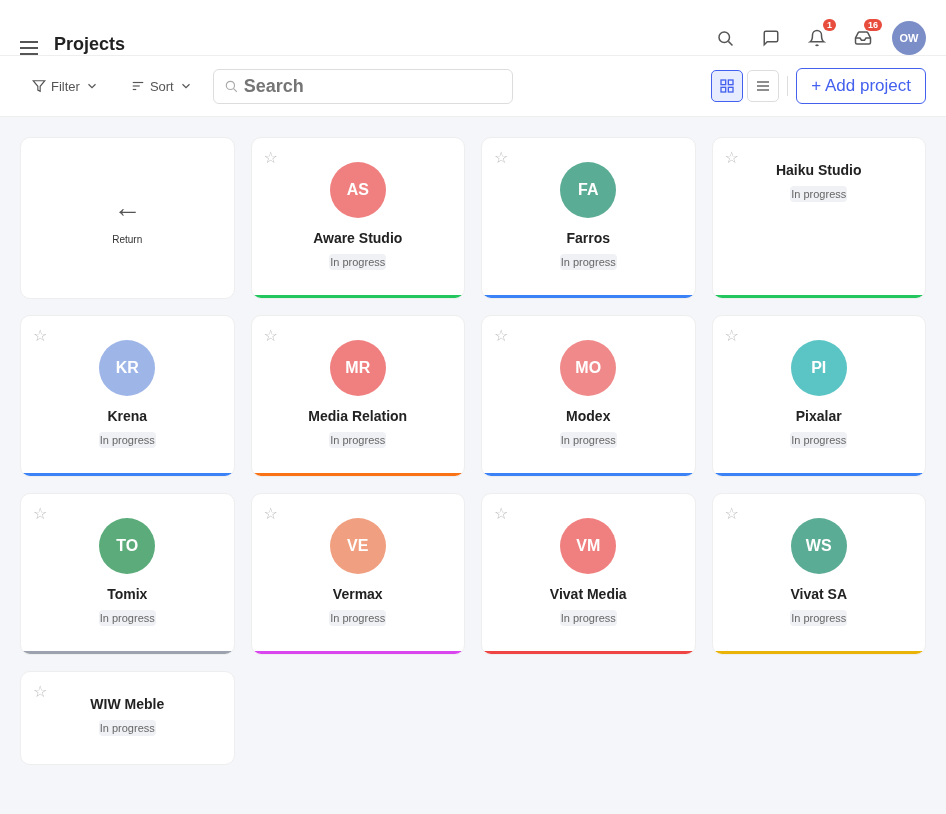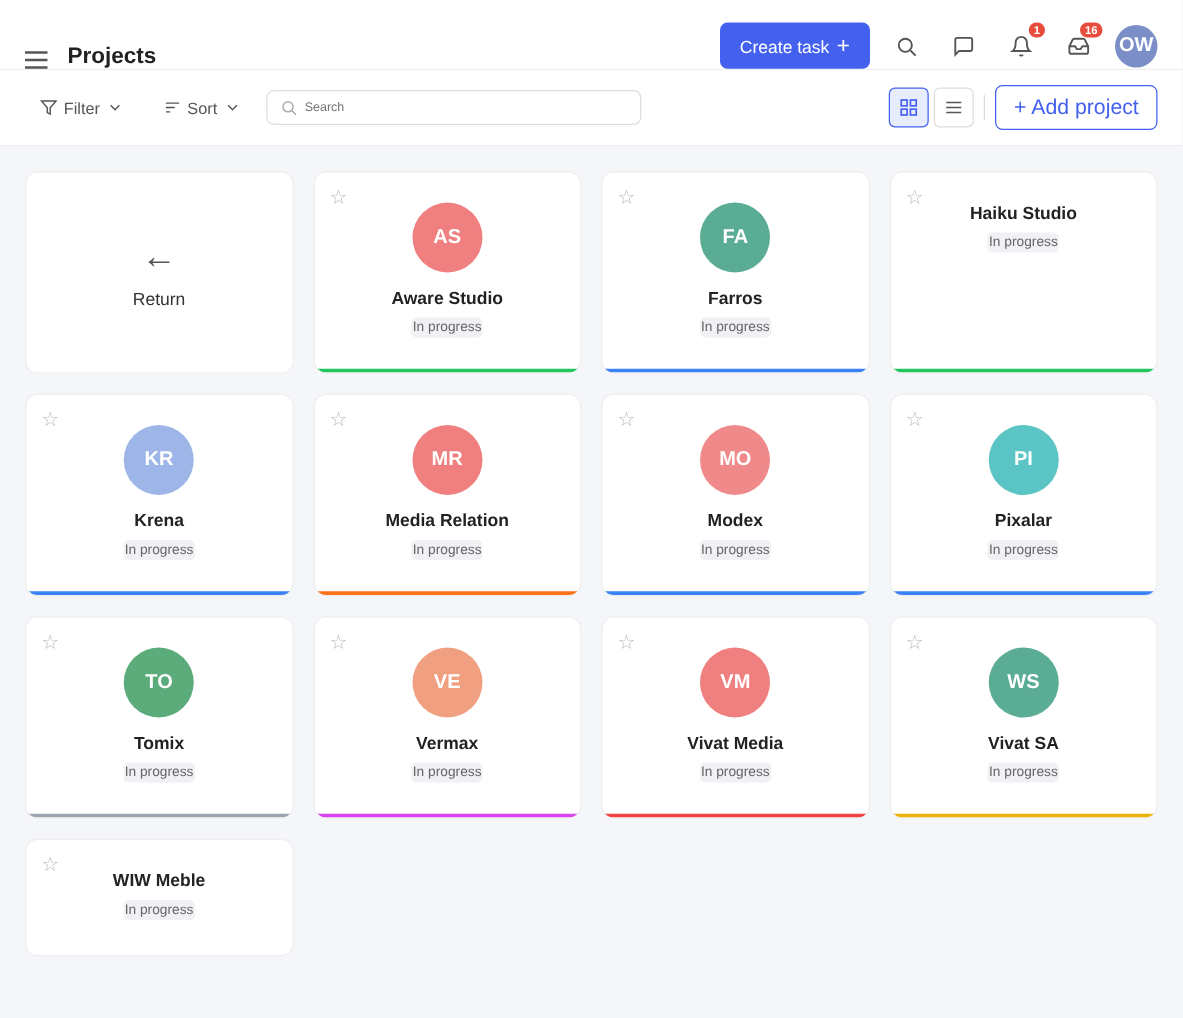--- a/index.html
+++ b/index.html
@@ -79,21 +79,21 @@
       font-size: 9px;
       padding: 1px 4px;
       font-weight: 600;
     }
     .avatar-btn {
       width: 34px;
       height: 34px;
       border-radius: 50%;
       background: #7b8ec8;
       color: #fff;
-      font-size: 16px;
+      font-size: 11px;
       font-weight: 600;
       display: flex;
       align-items: center;
       justify-content: center;
       cursor: pointer;
       border: none;
     }
 
     
     .toolbar {
@@ -123,24 +123,25 @@
       border: 1px solid #ddd;
       border-radius: 6px;
       padding: 6px 10px;
       flex: 1;
       max-width: 300px;
       background: #fff;
     }
     .search-input-wrap input {
       border: none;
       outline: none;
-      font-size: 10px;
+      font-size: 18px;
       color: #555;
       background: transparent;
       width: 100%;
+      font-weight: bold;
     }
     .view-toggle {
       margin-left: auto;
       display: flex;
       align-items: center;
       gap: 4px;
     }
     .view-btn {
       width: 32px;
       height: 32px;
@@ -246,42 +247,38 @@
       border: 1px solid #eee;
       cursor: pointer;
       min-height: 160px;
     }
     .return-arrow {
       font-size: 28px;
       color: #555;
       margin-bottom: 10px;
     }
     .return-label {
-      font-size: 14px;
+      font-size: 10px;
       font-weight: 500;
       color: #333;
     }
 
     .divider { width: 1px; height: 20px; background: #ddd; margin: 0 4px; }
   </style>
 </head>
 <body>
 
 <div class="header">
   <div class="header-menu-icon">
     <span></span>
       <span></span>
       <span></span>
   </div>
   <span class="header-title">Projects</span>
   <div class="header-right">
-    <button class="create-task-btn">
-      <span>Create task</span>
-      <span class="plus">+</span>
-    </button>
     <button class="header-icon-btn">
       <svg viewBox="0 0 24 24" width="18" height="18" fill="none" stroke="currentColor" stroke-width="2">
         <circle cx="11" cy="11" r="7"></circle>
           <line x1="16.5" y1="16.5" x2="22" y2="22"></line>
       </svg>
     </button>
     <button class="header-icon-btn">
       <svg viewBox="0 0 24 24" width="18" height="18" fill="none" stroke="currentColor" stroke-width="2">
         <path d="M21 15a2 2 0 0 1-2 2H7l-4 4V5a2 2 0 0 1 2-2h14a2 2 0 0 1 2 2z"></path>
       </svg>

